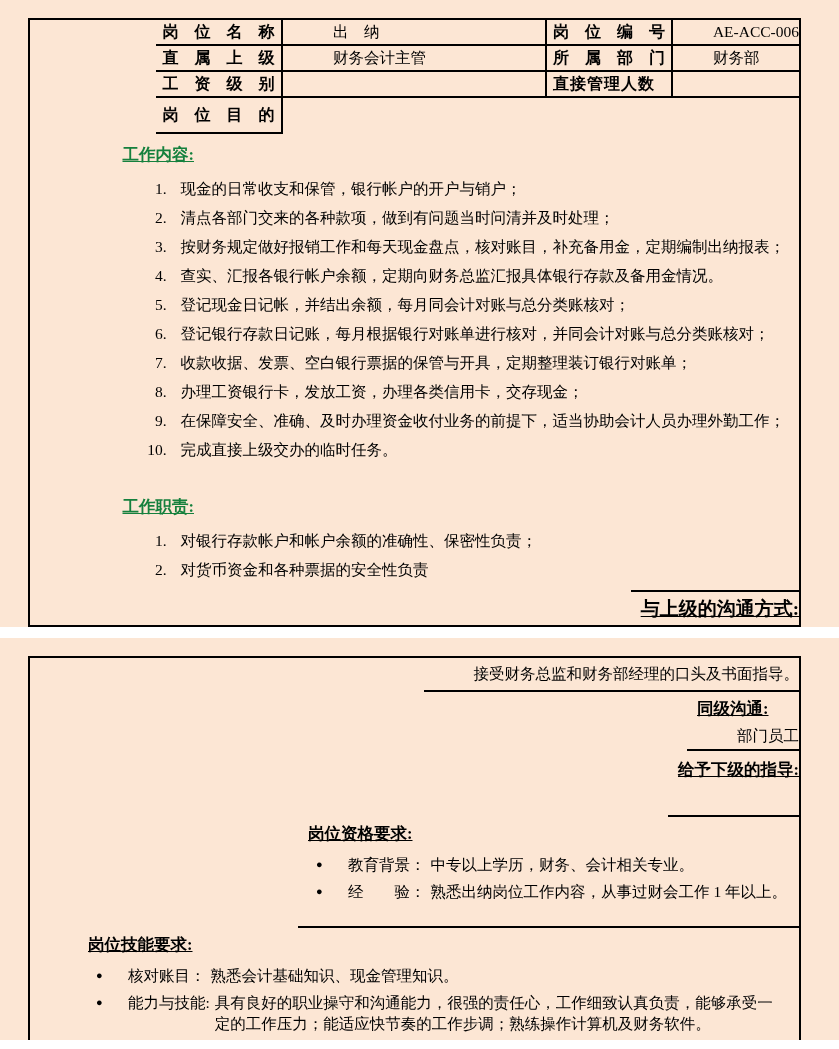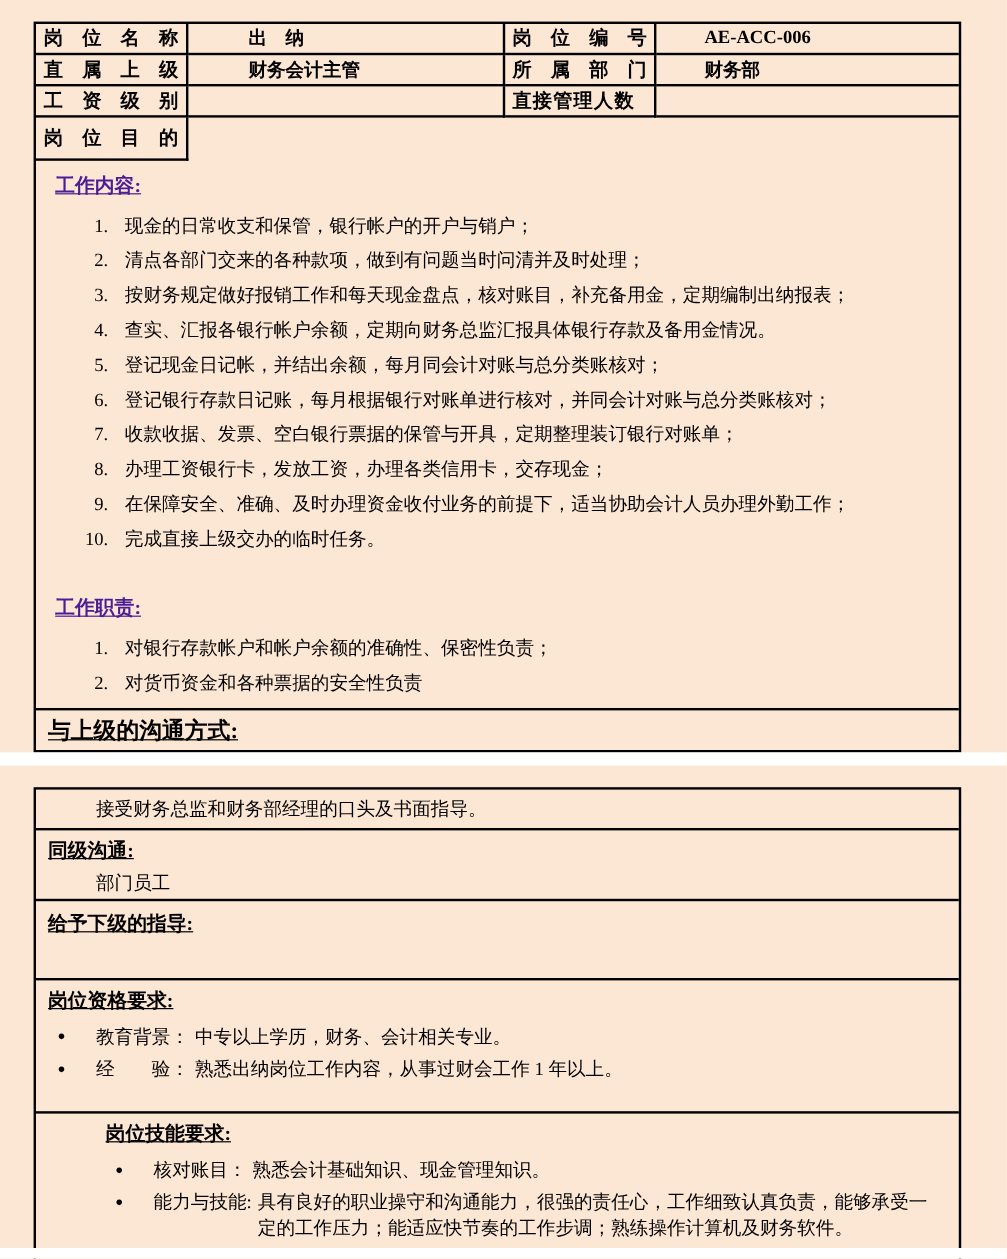--- a/index.html
+++ b/index.html
@@ -6,42 +6,43 @@
   html,body { width:839px; height:1049px; }
   .page {
     position:relative; width:839px; height:1049px;
     background:#fce6d4; color:#000; overflow:hidden;
     font-family:"Liberation Serif","DejaVu Serif",serif;
   }
   .block {
     position:absolute; left:28px; width:773px;
     border:2px solid #000; display:flex; flex-direction:column;
     background:#fce6d4;
+    align-items:flex-end;
   }
   .block1 { top:18px; height:609px; }
   .block2 { top:656px; height:402px; }
   .page-gap { position:absolute; left:0; top:627px; width:839px; height:11px; background:#ffffff; }
   .bottom-strip { position:absolute; left:0; top:1040px; width:839px; height:9px; background:#ffffff; }
 
   
   .info-table { display:grid; grid-template-columns:127px 264px 126px 1fr; grid-template-rows:26px 26px 26px 36px; }
-  .cell { border-right:2px solid #000; border-bottom:2px solid #000; display:flex; align-items:center; overflow:hidden;font-weight:bold; }
+  .cell { border-right:2px solid #000; border-bottom:2px solid #000; display:flex; align-items:center; overflow:hidden; }
   .cell.last { border-right:none; }
   .cell.label { justify-content:center; font-weight:bold; font-size:16px; }
   .cell.label-left { justify-content:flex-start; padding-left:6px; letter-spacing:1px; }
   .cell.value { font-size:15.5px; }
   .pad50 { padding-left:50px; }
   .pad40 { padding-left:40px; }
   .span3 { grid-column:2/5; }
   .highlight { background:#ffff00; padding:1px 2px; font-size:16px; }
 
   
   .content { flex:1; padding:10px 14px 0 16px; overflow:hidden; }
   .sec-title { font-weight:bold; font-size:16.5px; text-decoration:underline; display:inline-block; }
-  .red { color:#4c1d95; }
+  .red { color:#15803d; }
   .num-list { margin:12px 0 0 0; padding-left:48px; font-size:15.5px; list-style:decimal; }
   .num-list li { padding-left:10px; margin-bottom:8px; line-height:21px; }
   .duties { margin-top:36px; }
   .footer-row { border-top:2px solid #000; height:35px; display:flex; align-items:center; padding-left:10px; }
   .footer-row .sec-title { font-size:19px; }
 
   
   .row { border-bottom:2px solid #000; }
   .rowA { height:34px; display:flex; align-items:center; padding-left:50px; font-size:15.5px; }
   .rowB { height:59px; padding:6px 0 16px 10px; }

